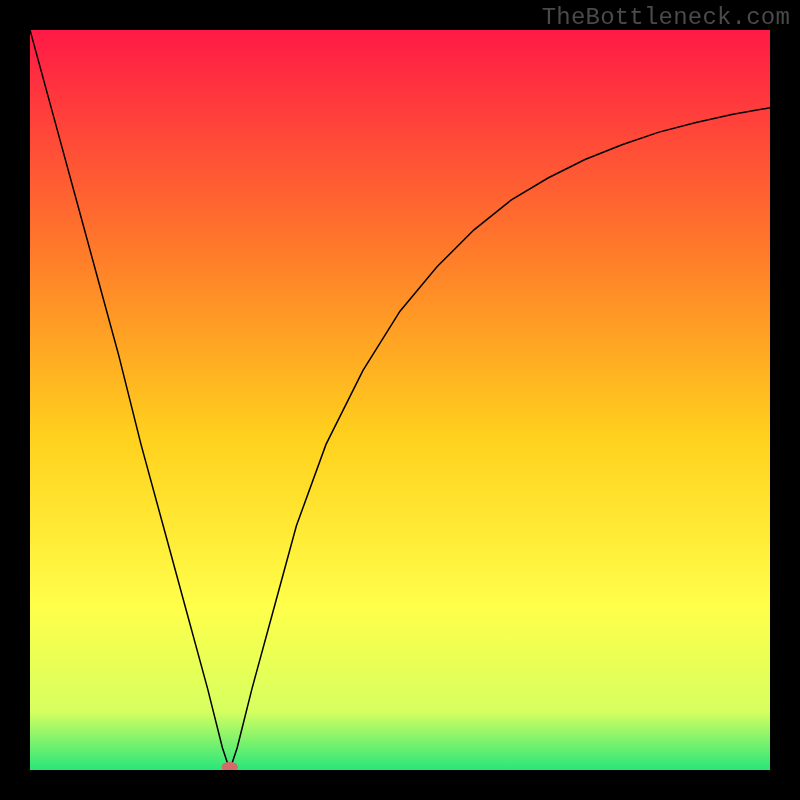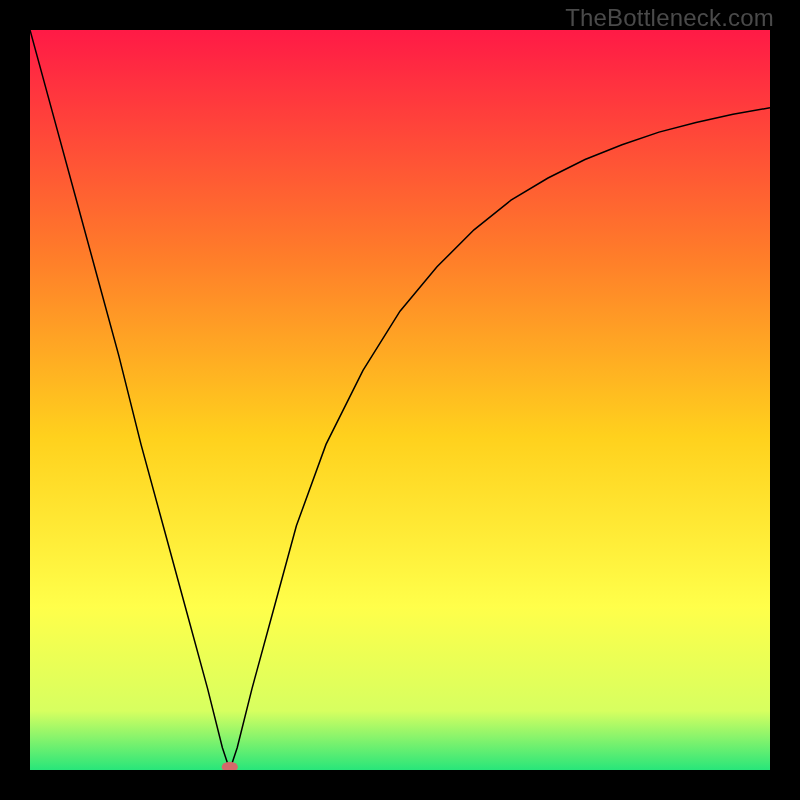--- a/index.html
+++ b/index.html
@@ -13,26 +13,27 @@
   }
   .frame {
     position: relative;
     width: 800px;
     height: 800px;
     background: #000;
   }
   .watermark {
     position: absolute;
     top: 4px;
-    right: 26px;
+    right: 10px;
     font-size: 24px;
     font-weight: 500;
     color: #4a4a4a;
     letter-spacing: 0.2px;
     z-index: 10;
+    font-family: Liberation Mono, monospace;
   }
   .plot {
     position: absolute;
     left: 30px;
     top: 30px;
     width: 740px;
     height: 740px;
   }
   .plot svg {
     display: block;

